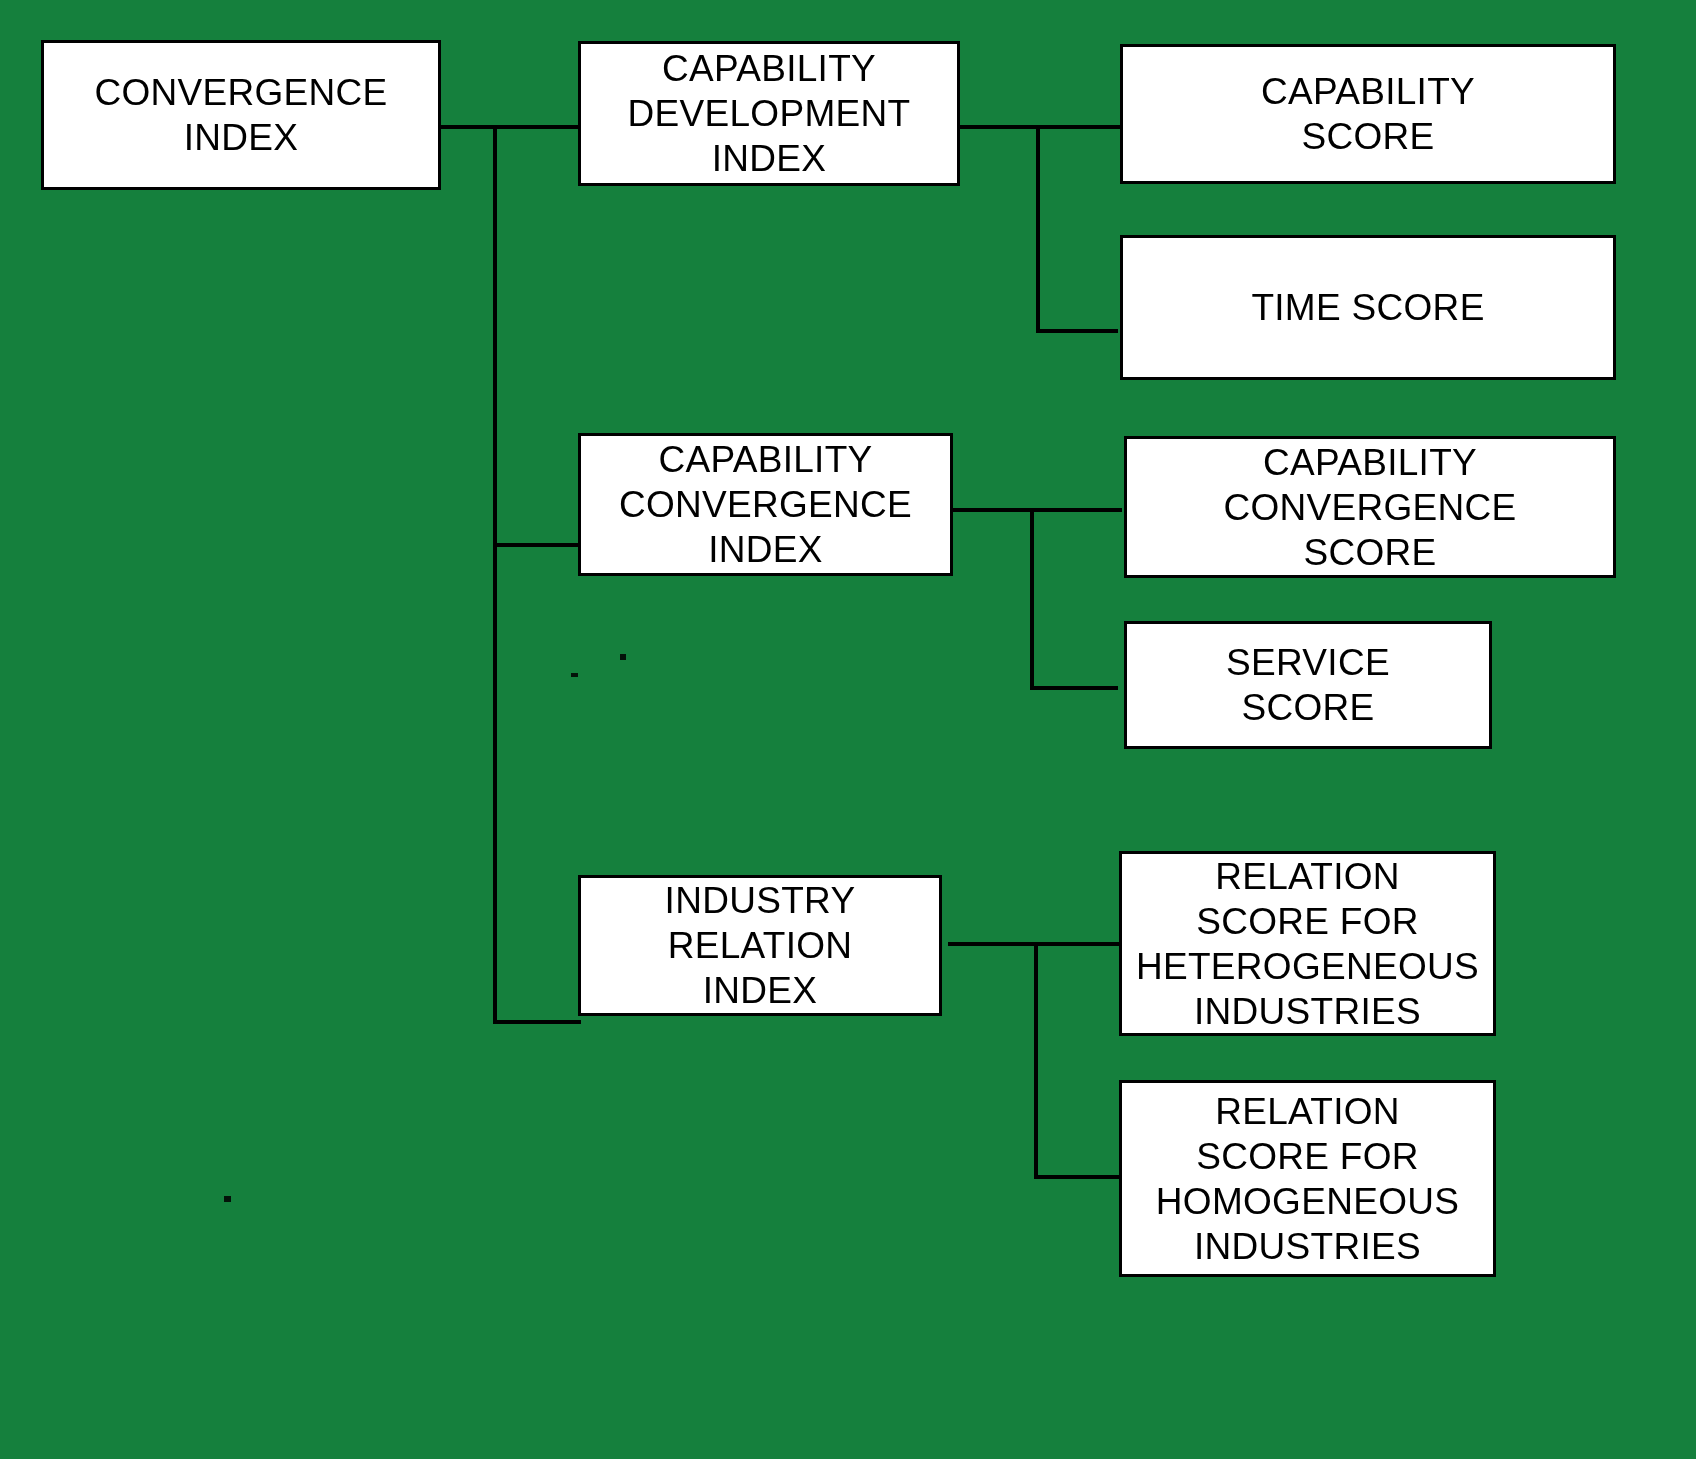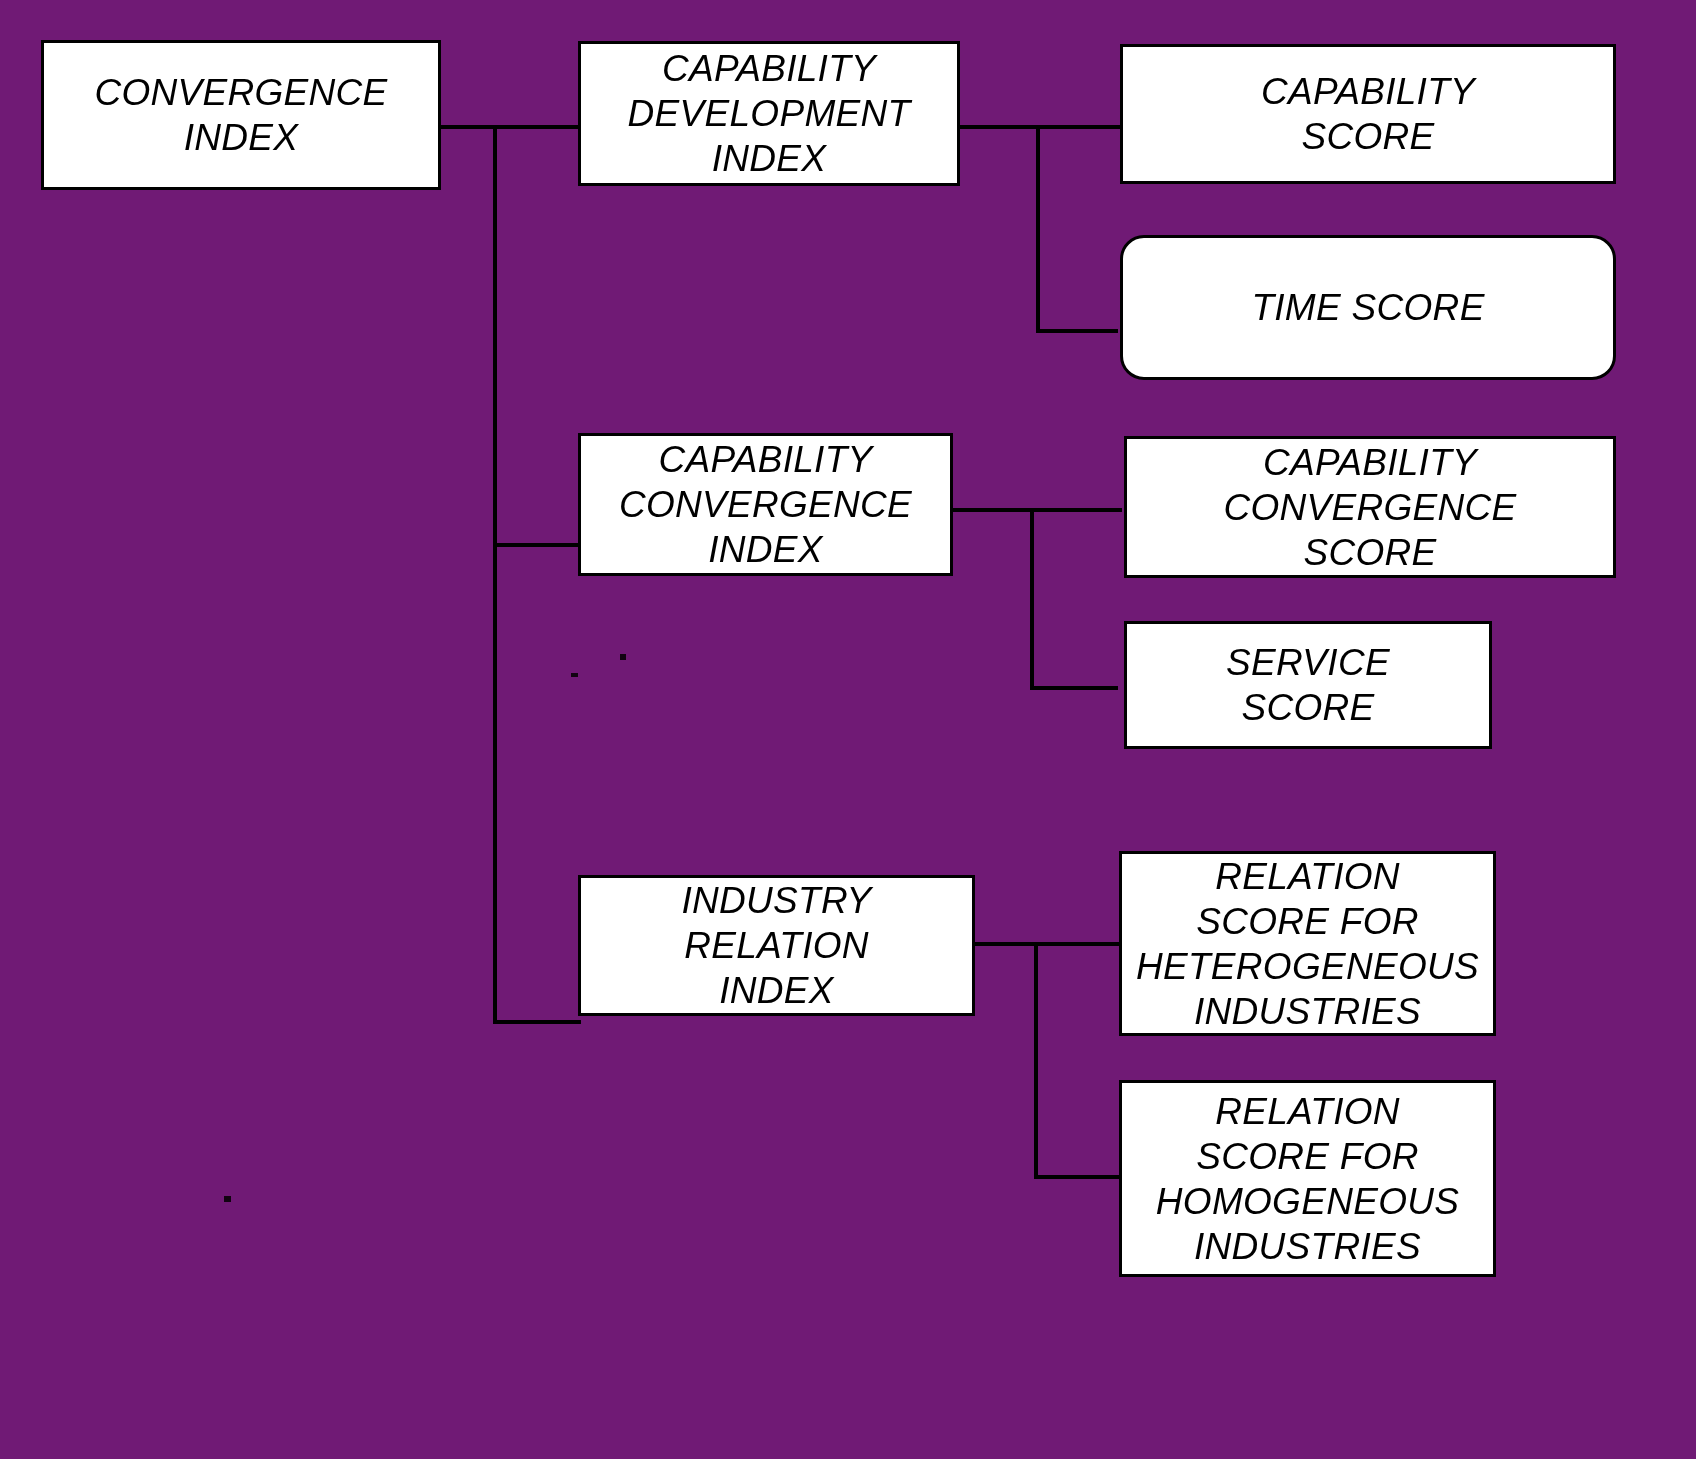--- a/index.html
+++ b/index.html
@@ -7,23 +7,22 @@
     padding: 0;
     background: #ffffff;
   }
   body {
     font-family: "Liberation Sans", sans-serif;
   }
   #canvas {
     position: relative;
     width: 1696px;
     height: 1459px;
-    background: #701a75;
+    background: #15803d;
     overflow: hidden;
-    font-style: italic;
   }
   .node {
     position: absolute;
     box-sizing: border-box;
     border: 3px solid #000000;
     background: #ffffff;
     display: flex;
     align-items: center;
     justify-content: center;
     text-align: center;
@@ -93,32 +92,32 @@
 DEVELOPMENT
 INDEX</span>
   </div>
 
   <div class="node" style="left:578px; top:433px; width:375px; height:143px;">
     <span class="label">CAPABILITY
 CONVERGENCE
 INDEX</span>
   </div>
 
-  <div class="node" style="left:578px; top:875px; width:397px; height:141px;">
+  <div class="node" style="left:578px; top:875px; width:364px; height:141px;">
     <span class="label">INDUSTRY
 RELATION
 INDEX</span>
   </div>
 
   <div class="node" style="left:1120px; top:44px; width:496px; height:140px;">
     <span class="label">CAPABILITY
 SCORE</span>
   </div>
 
-  <div class="node" style="left:1120px; top:235px; width:496px; height:145px;border-radius:24px;">
+  <div class="node" style="left:1120px; top:235px; width:496px; height:145px;">
     <span class="label">TIME SCORE</span>
   </div>
 
   <div class="node" style="left:1124px; top:436px; width:492px; height:142px;">
     <span class="label">CAPABILITY
 CONVERGENCE
 SCORE</span>
   </div>
 
   <div class="node" style="left:1124px; top:621px; width:368px; height:128px;">

